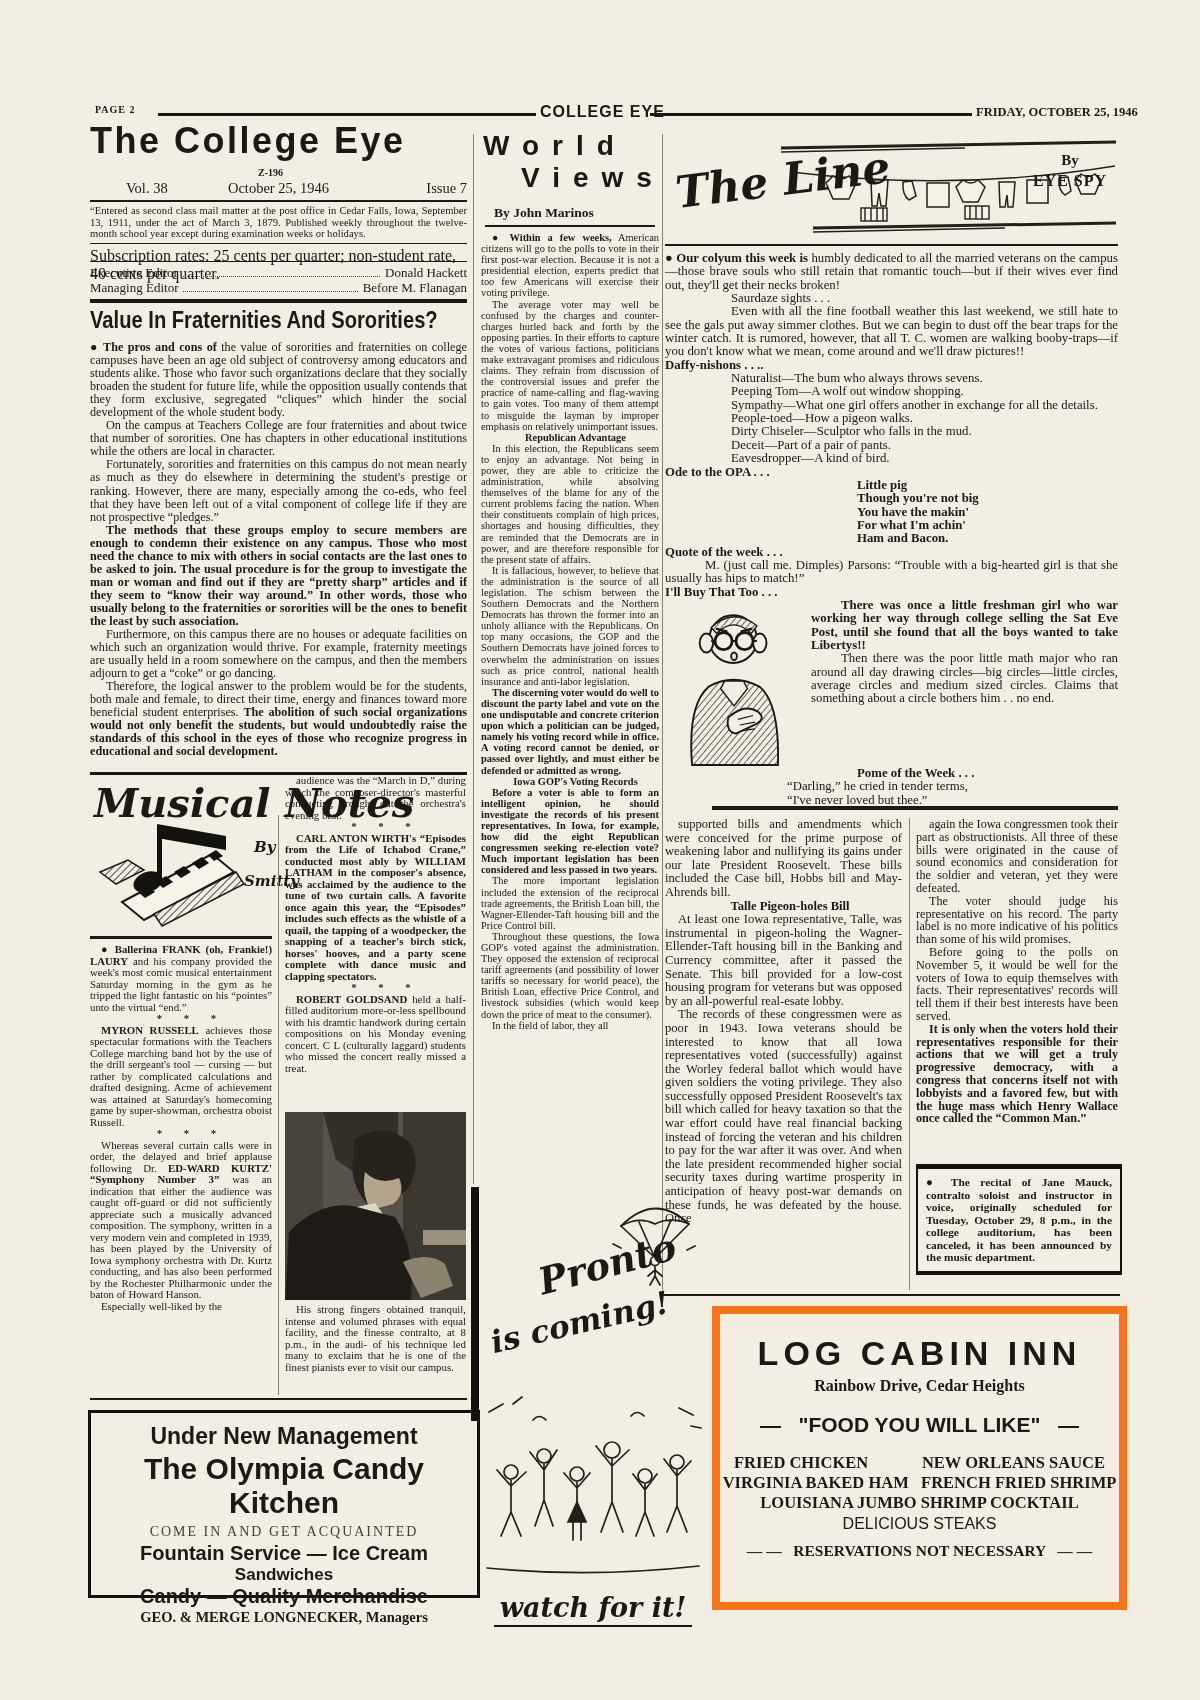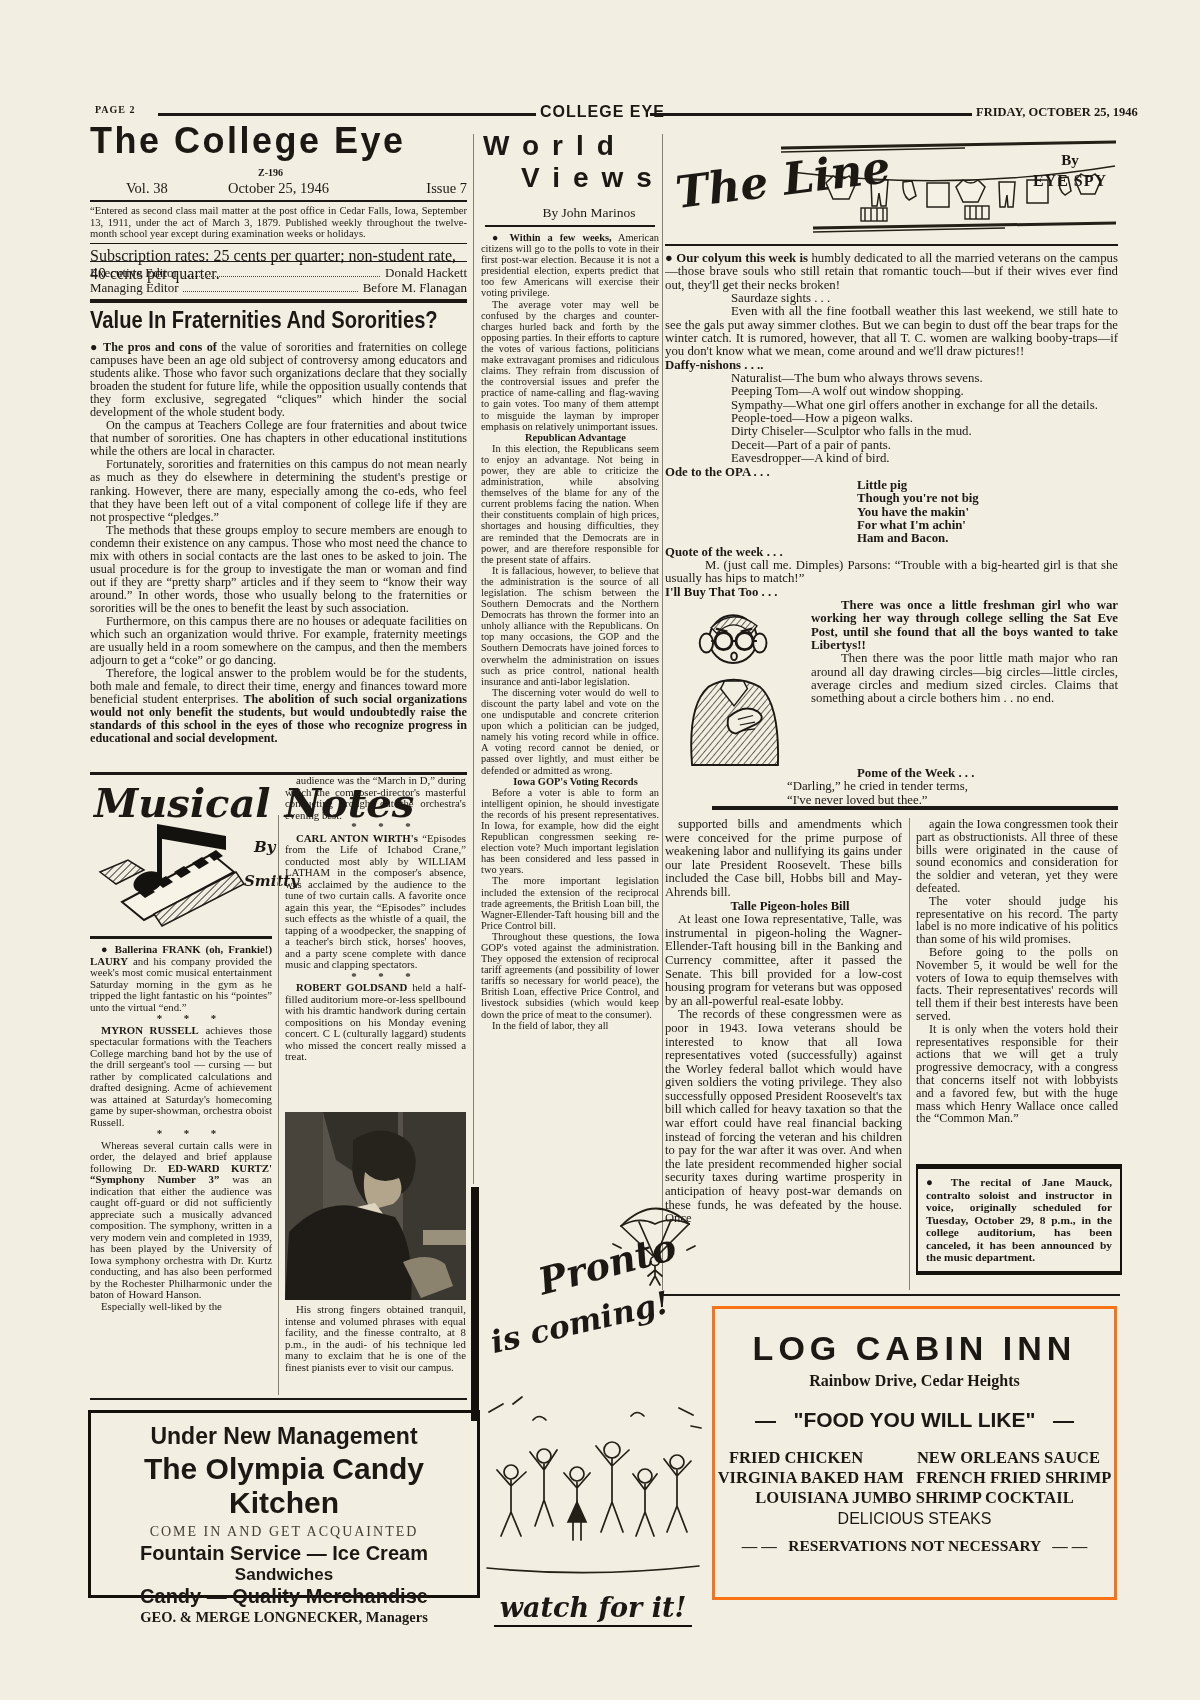--- a/index.html
+++ b/index.html
@@ -8,21 +8,21 @@
   .abs{position:absolute;}
   .rule{position:absolute;background:#1c1915;}
   .vrule{position:absolute;width:1px;background:#86806f;}
   .sans{font-family:"Liberation Sans",sans-serif;}
   .script{font-family:"DejaVu Serif",serif;font-style:italic;font-weight:bold;}
   p{margin:0;}
   .col{overflow:hidden;}
   .blk{margin:0;text-align:justify;text-indent:16px;}
   .blk.noind{text-indent:0;}
   .blk.sub{text-align:center;font-weight:700;text-indent:0;}
-  .blk.bold{font-weight:400;}
+  .blk.bold{font-weight:700;}
   .blk.stars{text-align:center;white-space:pre;font-weight:700;text-indent:0;}
   .ed-col{font-size:12.2px;line-height:13.05px;}
   .wv-col{font-size:10.4px;line-height:11.1px;}
   .wv-col .blk{text-indent:11px;}
   .mn-col{font-size:10.8px;line-height:11.5px;}
   .mn-col .blk{text-indent:11px;}
   .lc-col{font-size:12.6px;line-height:13.6px;}
   .lc-col .blk{text-indent:13px;}
   .colB{font-size:12.2px;line-height:12.8px;}
   .line-col{font-size:12.8px;line-height:13.35px;}
@@ -177,21 +177,21 @@
     <div class="ad-center sans" style="font-weight:700;font-size:17px;">Sandwiches</div>
     <div class="ad-center sans" style="font-weight:700;font-size:20px;">Candy — Quality Merchandise</div>
     <div class="ad-center" style="font-weight:700;font-size:14.5px;margin-top:1px;">GEO. &amp; MERGE LONGNECKER, Managers</div>
   </div>
 
   <div class="vrule" style="left:473px;top:134px;height:1050px;"></div>
   <div class="vrule" style="left:662px;top:134px;height:1156px;"></div>
 
   <div class="abs sans" style="left:483px;top:130px;font-weight:700;font-size:28px;letter-spacing:13px;">World</div>
   <div class="abs sans" style="left:521px;top:162px;font-weight:700;font-size:28px;letter-spacing:13px;">Views</div>
-  <div class="abs" style="left:500px;top:205px;width:178px;text-align:center;font-weight:400;font-size:13.5px;">By John Marinos</div>
+  <div class="abs" style="left:455px;top:205px;width:178px;text-align:center;font-weight:700;font-size:13.5px;">By John Marinos</div>
   <div class="rule" style="left:485px;top:225px;width:170px;height:2px;"></div>
   <div class="abs col wv-col" style="left:481px;top:232px;width:178px;height:960px;">
 
       <p class="blk noind"><b>● Within a few weeks,</b><span> American citizens will go to the polls to vote in their first post-war election. Because it is not a presidential election, experts predict that too few Americans will exercise their voting privilege.</span><b></b><span></span></p>
 
       <p class="blk para"><b></b><span>The average voter may well be confused by the charges and counter-charges hurled back and forth by the opposing parties. In their efforts to capture the votes of various factions, politicians make extravagant promises and ridiculous claims. They refrain from discussion of the controversial issues and prefer the practice of name-calling and flag-waving to gain votes. Too many of them attempt to misguide the layman by improper emphasis on relatively unimportant issues.</span><b></b><span></span></p>
 
       <p class="blk sub"><b></b><span>Republican Advantage</span><b></b><span></span></p>
 
       <p class="blk para"><b></b><span>In this election, the Republicans seem to enjoy an advantage. Not being in power, they are able to criticize the administration, while absolving themselves of the blame for any of the current problems facing the nation. When their constituents complain of high prices, shortages and housing difficulties, they are reminded that the Democrats are in power, and are therefore responsible for the present state of affairs.</span><b></b><span></span></p>
@@ -366,21 +366,21 @@
 
       <p class="blk para"><b></b><span>Before going to the polls on November 5, it would be well for the voters of Iowa to equip themselves with facts. Their representatives' records will tell them if their best interests have been served.</span><b></b><span></span></p>
 
       <p class="blk para bold"><b></b><span>It is only when the voters hold their representatives responsible for their actions that we will get a truly progressive democracy, with a congress that concerns itself not with lobbyists and a favored few, but with the huge mass which Henry Wallace once called the “Common Man.”</span><b></b><span></span></p>
     </div>
 
   <div class="abs notice" style="left:916px;top:1164px;width:186px;">● The recital of Jane Mauck, contralto soloist and instructor in voice, originally scheduled for Tuesday, October 29, 8 p.m., in the college auditorium, has been canceled, it has been announced by the music department.</div>
 
   <div class="rule" style="left:660px;top:1294px;width:460px;height:2px;"></div>
 
-  <div class="abs" style="left:712px;top:1306px;width:399px;height:268px;border:3px solid #f97316;padding-top:20px;">
+  <div class="abs" style="left:712px;top:1306px;width:399px;height:268px;border:8px solid #f97316;padding-top:20px;">
     <div class="ad-center sans" style="font-weight:700;font-size:34px;letter-spacing:5px;">LOG CABIN INN</div>
     <div class="ad-center" style="font-weight:700;font-size:16px;margin-top:4px;">Rainbow Drive, Cedar Heights</div>
     <div class="ad-center sans ws-pre" style="font-weight:700;font-size:21px;margin-top:18px;">—   "FOOD YOU WILL LIKE"   —</div>
     <div style="margin-top:16px;">
 
         <p class="ad-center ws-pre m-serif">FRIED CHICKEN             NEW ORLEANS SAUCE</p>
 
         <p class="ad-center ws-pre m-serif">VIRGINIA BAKED HAM   FRENCH FRIED SHRIMP</p>
 
         <p class="ad-center ws-pre m-serif">LOUISIANA JUMBO SHRIMP COCKTAIL</p>

